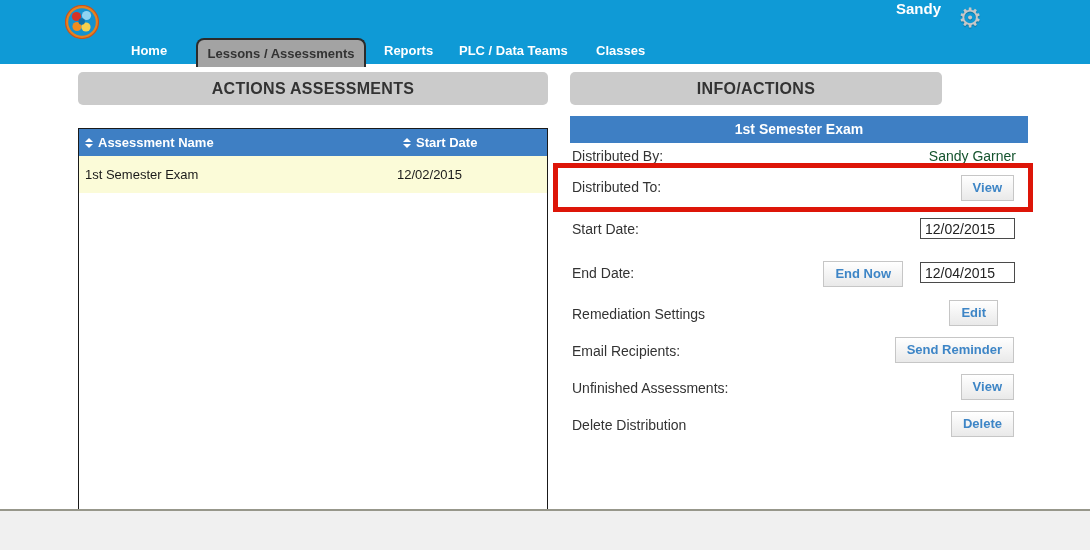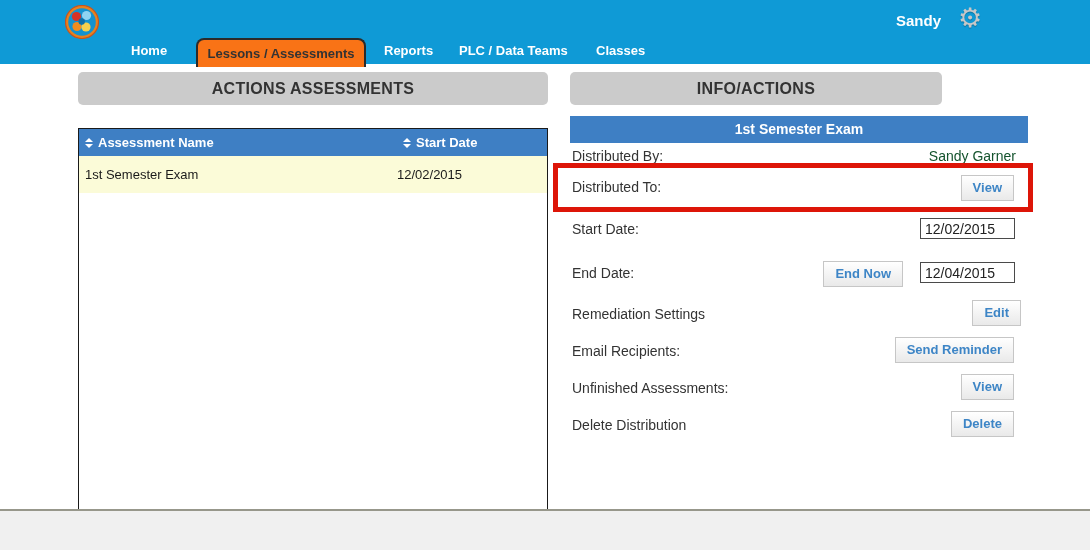--- a/index.html
+++ b/index.html
@@ -5,28 +5,28 @@
   * { box-sizing: border-box; }
   html,body { margin:0; padding:0; }
   body {
     width:1090px; height:550px; position:relative; overflow:hidden;
     background:#ffffff; font-family:"Liberation Sans", sans-serif;
   }
   
   .topbar { position:absolute; left:0; top:0; width:1090px; height:64px; background:#0f9ad6; }
   .logo { position:absolute; left:65px; top:5px; width:34px; height:34px; }
   .brand { position:absolute; left:103px; top:11px; color:#ffffff; font-size:18px; font-weight:bold; letter-spacing:.2px; }
-  .username { position:absolute; left:896px; top:12px; color:#ffffff; font-size:15px; font-weight:bold; }
+  .username { position:absolute; left:896px; top:0; color:#ffffff; font-size:15px; font-weight:bold; }
   .gear { position:absolute; left:958px; top:2px; font-size:27px; color:#c7c7c7;
           text-shadow:0 1px 1px rgba(0,0,0,.25); cursor:pointer; }
   
   .nav-item { position:absolute; top:43px; color:#ffffff; font-size:13px; font-weight:bold; cursor:pointer; white-space:nowrap; }
   .tab-active {
     position:absolute; left:196px; top:38px; width:170px; height:29px;
-    background:#f97316; border:2px solid #2b2b2b; border-bottom:none;
+    background:#a3a3a3; border:2px solid #2b2b2b; border-bottom:none;
     border-radius:8px 8px 0 0; z-index:3;
     color:#333333; font-size:13px; font-weight:bold; text-align:center; line-height:27px; cursor:pointer;
   }
   
   .panel-hd {
     position:absolute; top:72px; height:33px; background:#cbcbcb; border-radius:5px;
     color:#333333; font-size:16px; font-weight:bold; text-align:center; line-height:33px; letter-spacing:.3px;
   }
   .panel-hd.left  { left:78px;  width:470px; }
   .panel-hd.right { left:570px; width:372px; }
@@ -126,21 +126,21 @@
 <button class="btn" style="right:76px; top:175px;">View</button>
 
 <div class="lbl" style="top:221px;">Start Date:</div>
 <input class="inp" style="right: 75px; top: 218px;" value="12/02/2015">
 
 <div class="lbl" style="top:265px;">End Date:</div>
 <button class="btn" style="right:187px; top:261px;">End Now</button>
 <input class="inp" style="right: 75px; top: 262px;" value="12/04/2015">
 
 <div class="lbl" style="top:306px;">Remediation Settings</div>
-<button class="btn" style="right:69px; top:300px;">Edit</button>
+<button class="btn" style="right:92px; top:300px;">Edit</button>
 
 <div class="lbl" style="top:343px;">Email Recipients:</div>
 <button class="btn" style="right:76px; top:337px;">Send Reminder</button>
 
 <div class="lbl" style="top:380px;">Unfinished Assessments:</div>
 <button class="btn" style="right:76px; top:374px;">View</button>
 
 <div class="lbl" style="top:417px;">Delete Distribution</div>
 <button class="btn" style="right:76px; top:411px;">Delete</button>
 

